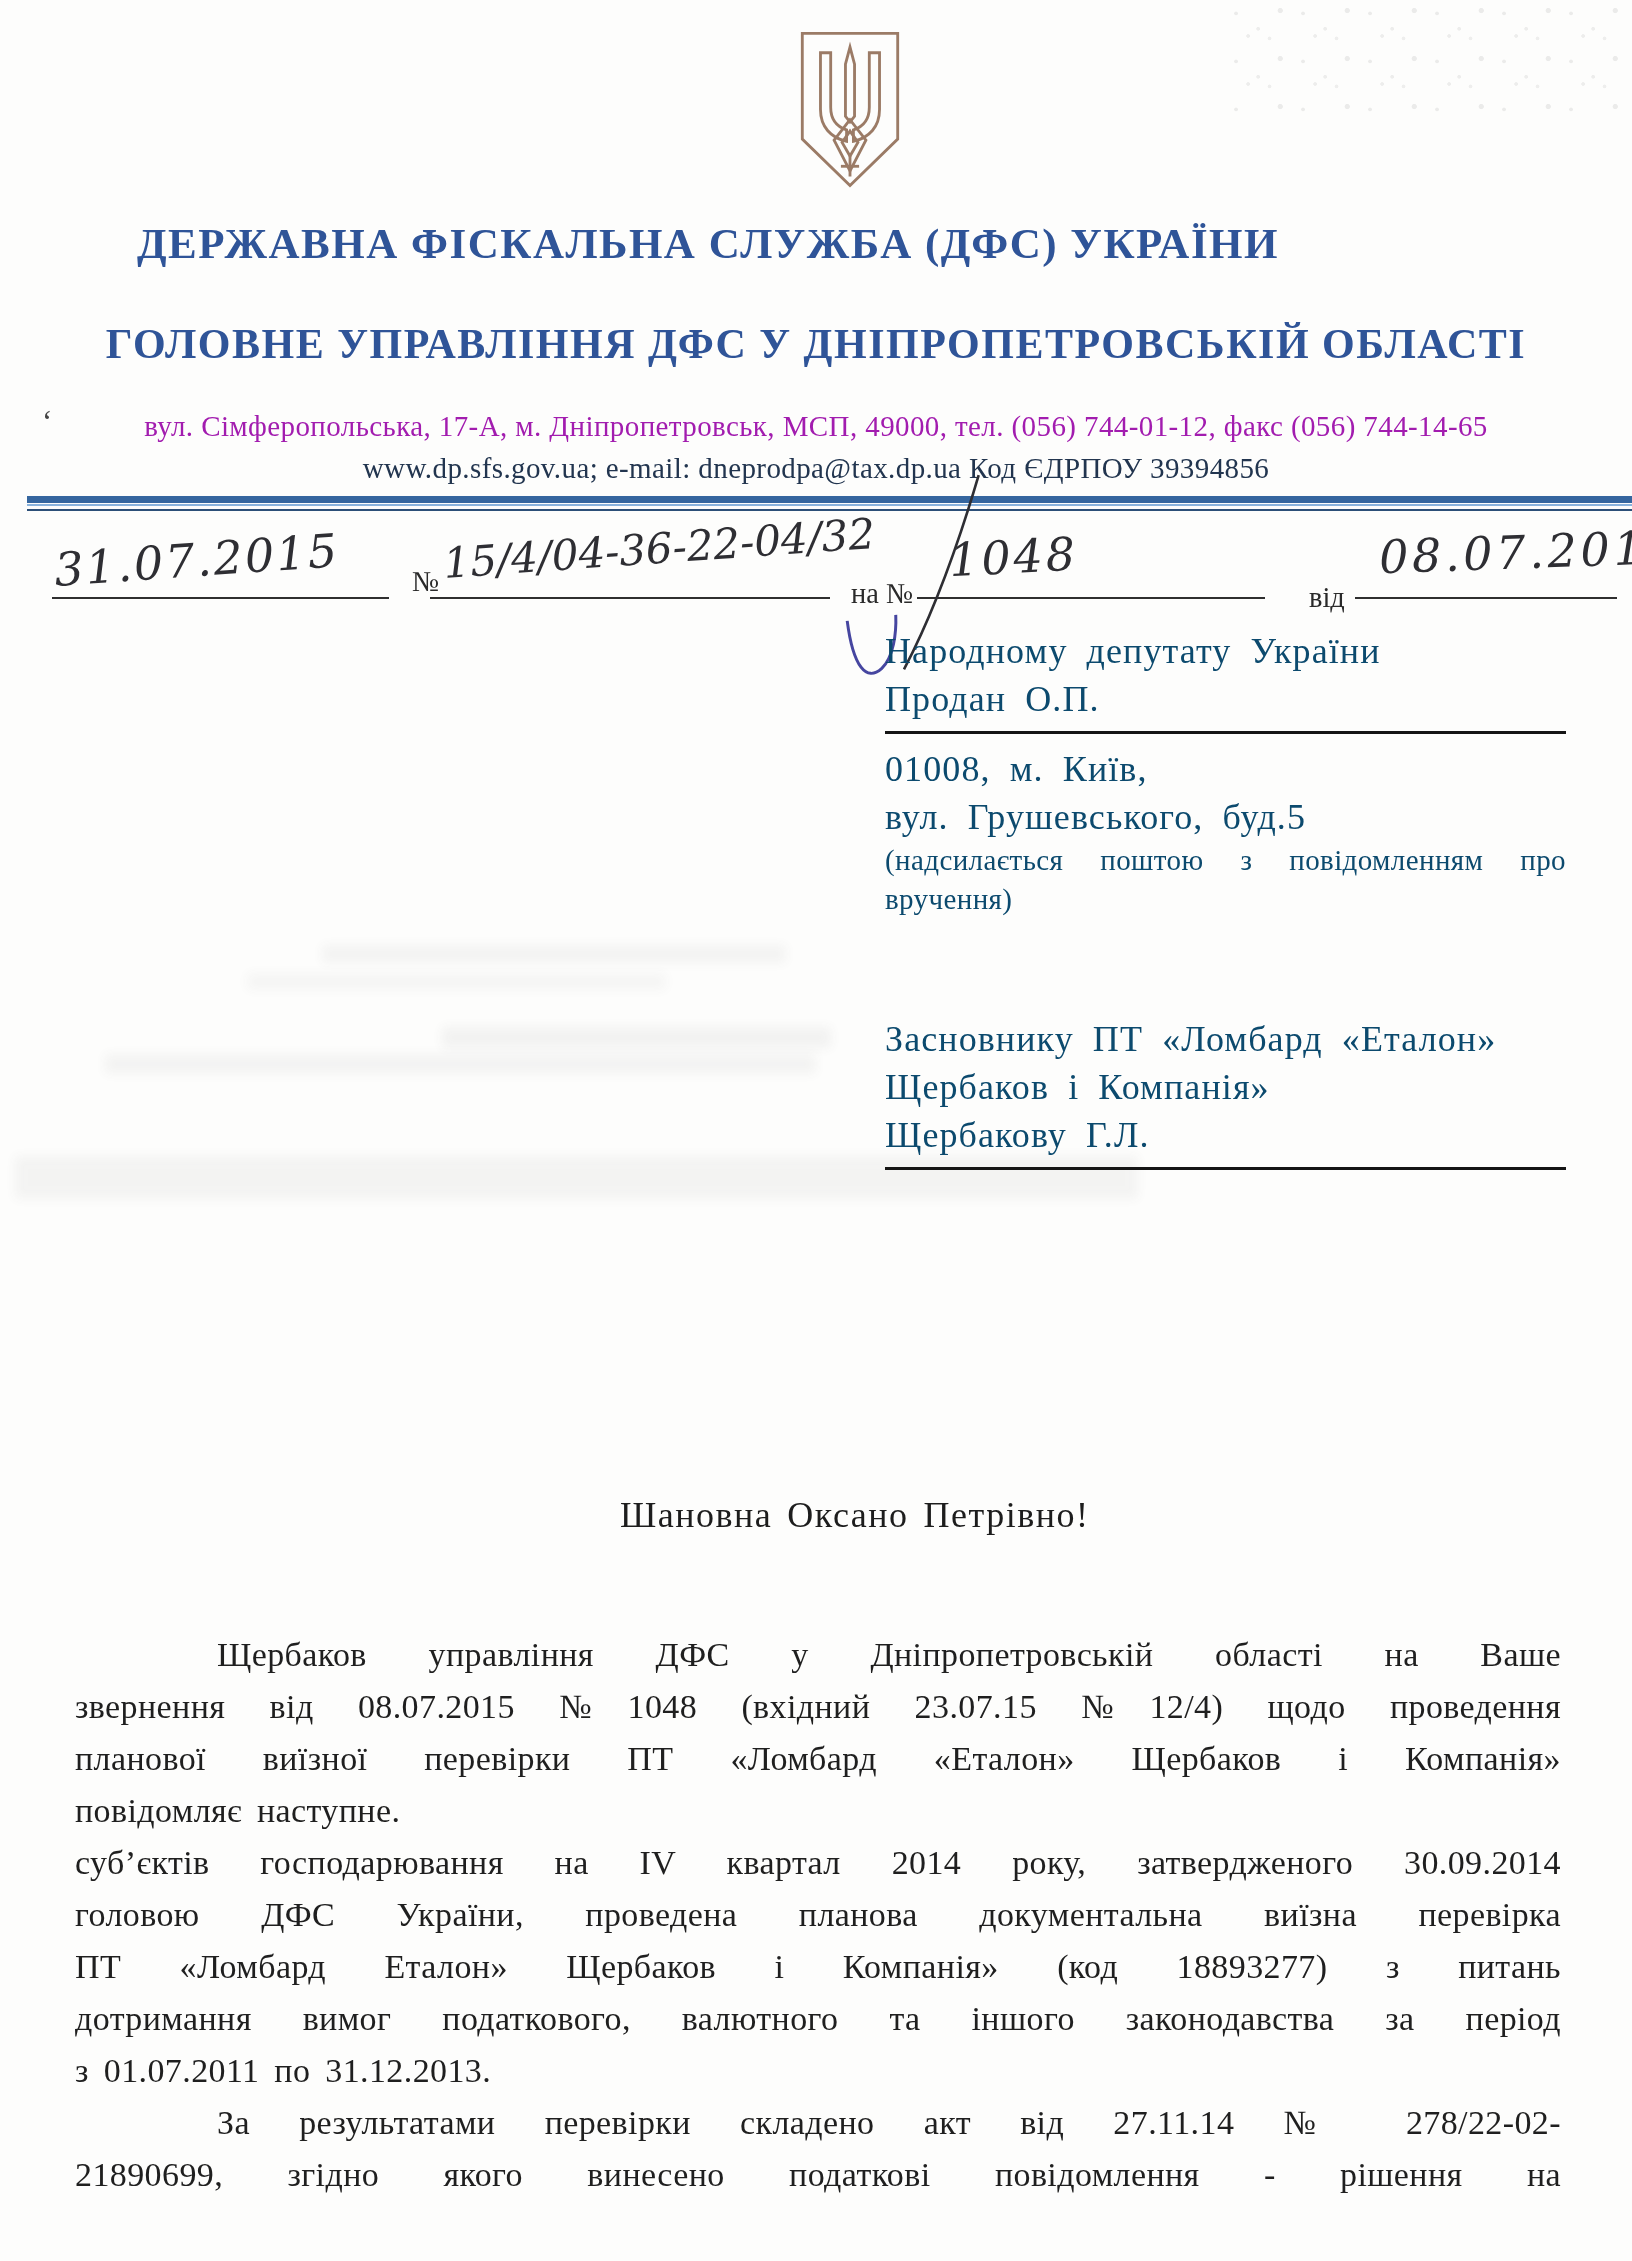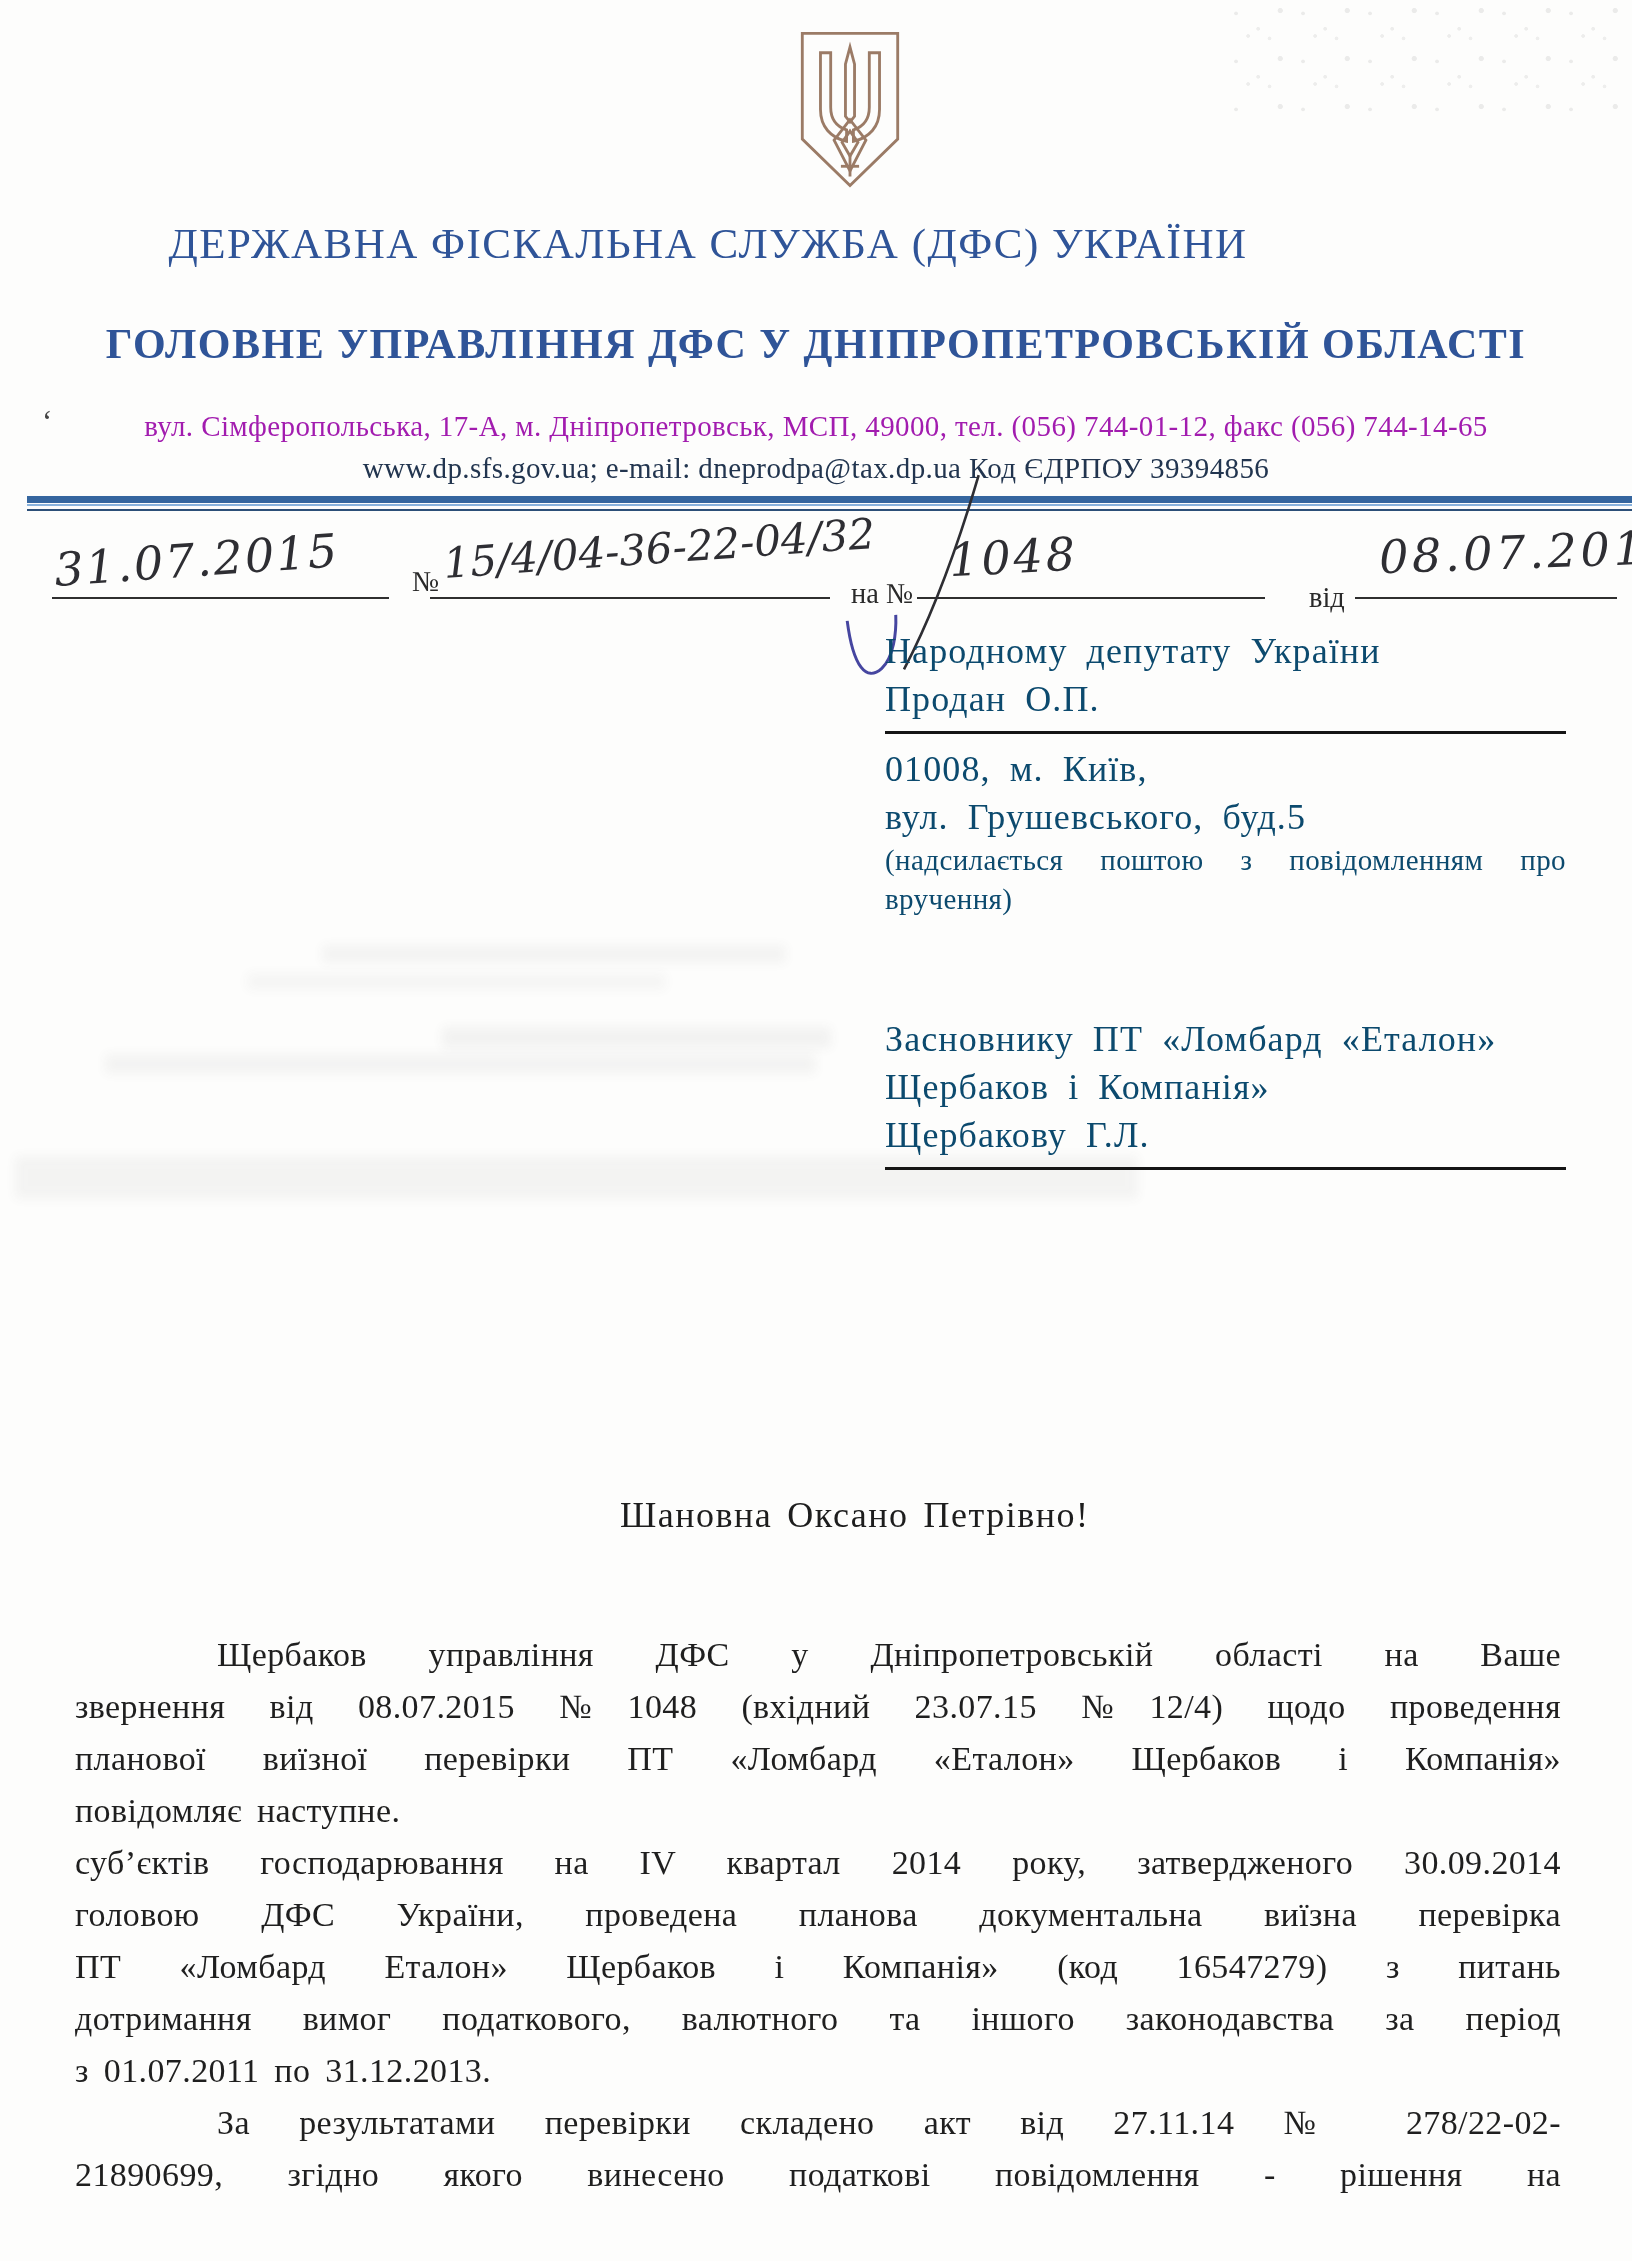--- a/index.html
+++ b/index.html
@@ -8,21 +8,21 @@
     width:1632px;height:2261px;
     background:#fdfdfc;
     overflow:hidden;
     font-family:"Liberation Serif","DejaVu Serif",serif;
     color:#222;
   }
   
   .emblem{position:absolute;left:793px;top:30px;width:114px;height:159px;}
   .h1{
     position:absolute;left:0;top:219px;width:1416px;
-    text-align:center;font-weight:normal;font-size:43px;letter-spacing:1.5px;
+    text-align:center;font-weight:bold;font-size:43px;letter-spacing:1.5px;
     color:#2f5498;
   }
   .h2{
     position:absolute;left:0;top:320px;width:1632px;
     text-align:center;font-weight:bold;font-size:42px;letter-spacing:1.5px;
     color:#2f5498;
   }
   .addr1{
     position:absolute;left:0;top:410px;width:1632px;
     text-align:center;font-size:29px;color:#a21caf;letter-spacing:0.4px;
@@ -148,21 +148,21 @@
 
   <div class="salutation">Шановна Оксано Петрівно!</div>
 
   <div class="bodytext">
       <div class="bline just indent">Щербаков управління ДФС у Дніпропетровській області на Ваше</div>
       <div class="bline just">звернення від 08.07.2015 №1048 (вхідний 23.07.15 №12/4) щодо проведення</div>
       <div class="bline just">планової виїзної перевірки ПТ «Ломбард «Еталон» Щербаков і Компанія»</div>
       <div class="bline left">повідомляє наступне.</div>
       <div class="bline just">суб’єктів господарювання на IV квартал 2014 року, затвердженого 30.09.2014</div>
       <div class="bline just">головою ДФС України, проведена планова документальна виїзна перевірка</div>
-      <div class="bline just">ПТ «Ломбард Еталон» Щербаков і Компанія» (код 16547279) з питань</div>
+      <div class="bline just">ПТ «Ломбард Еталон» Щербаков і Компанія» (код 18893277) з питань</div>
       <div class="bline just">дотримання вимог податкового, валютного та іншого законодавства за період</div>
       <div class="bline left">з 01.07.2011 по 31.12.2013.</div>
       <div class="bline just indent">За результатами перевірки складено акт від 27.11.14 № 278/22-02-</div>
       <div class="bline just">21890699, згідно якого винесено податкові повідомлення - рішення на</div>
     </div>
 
 </div>
 
 
 </body></html>

